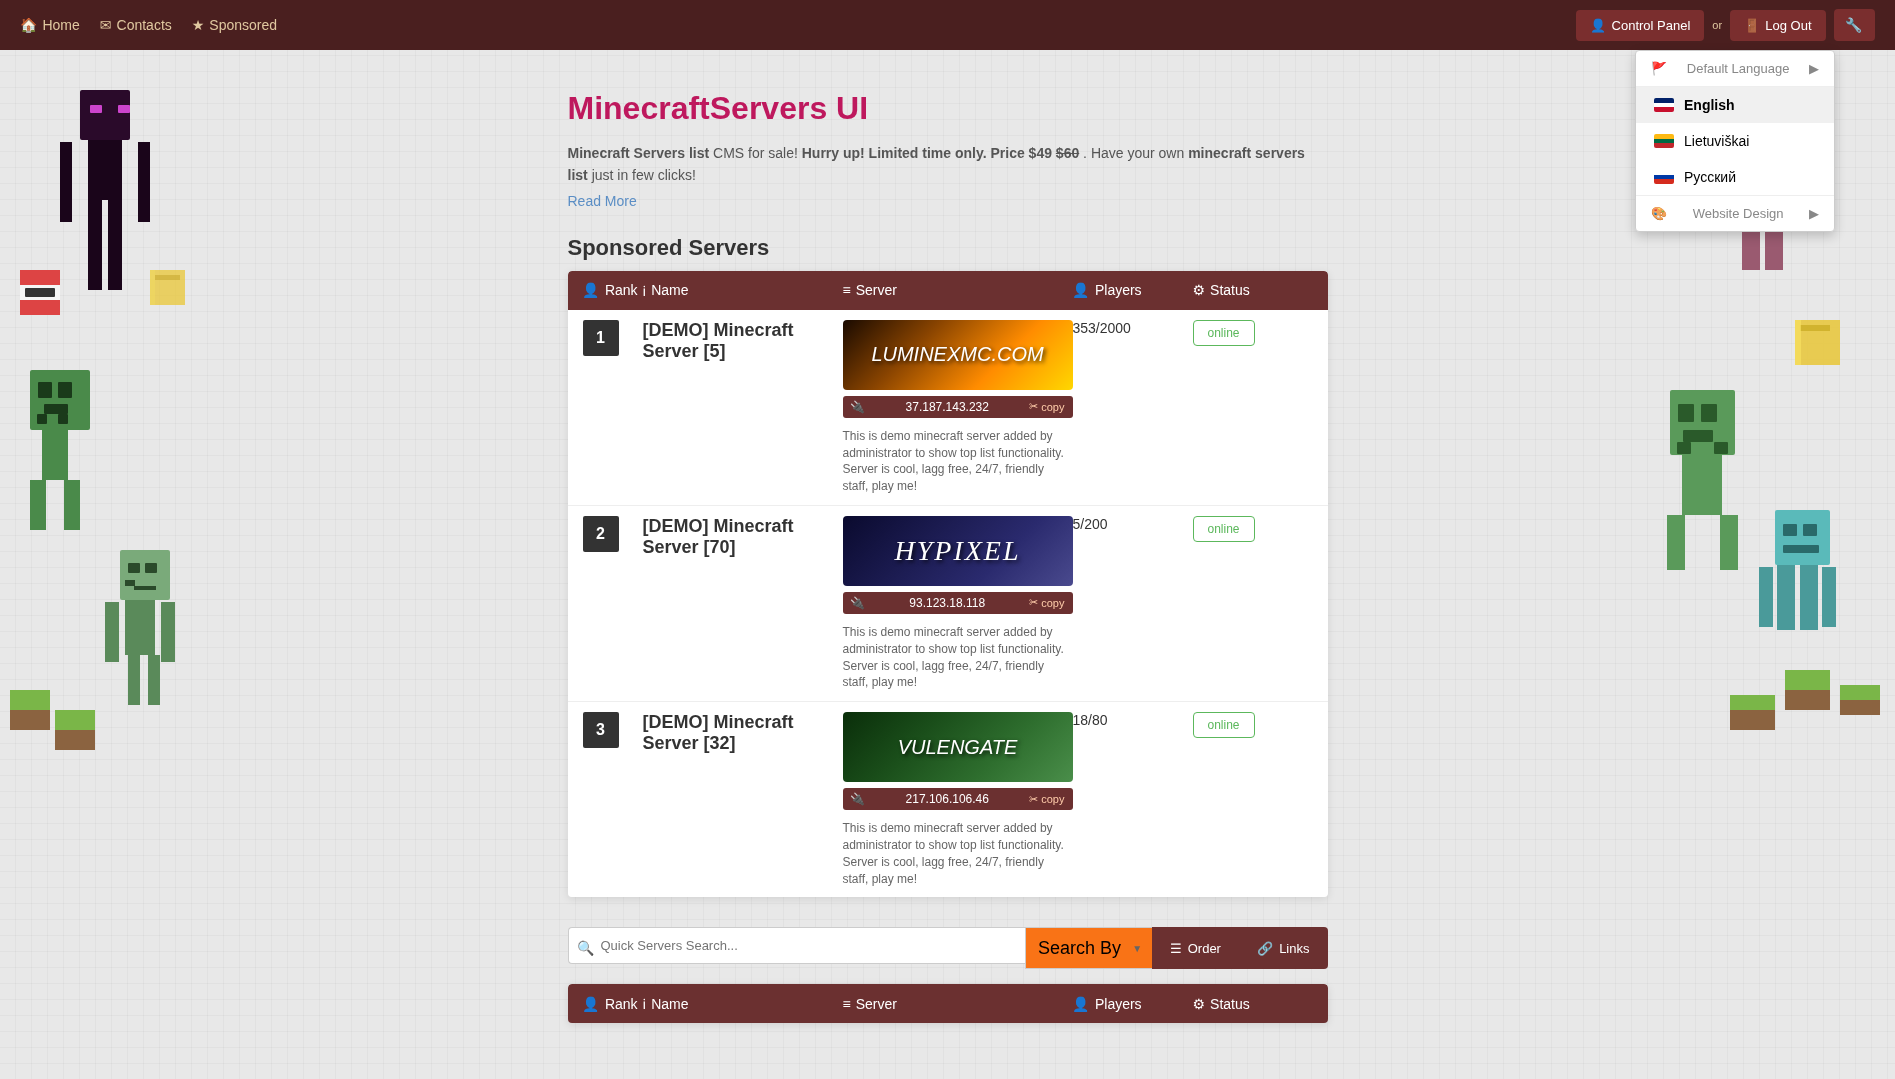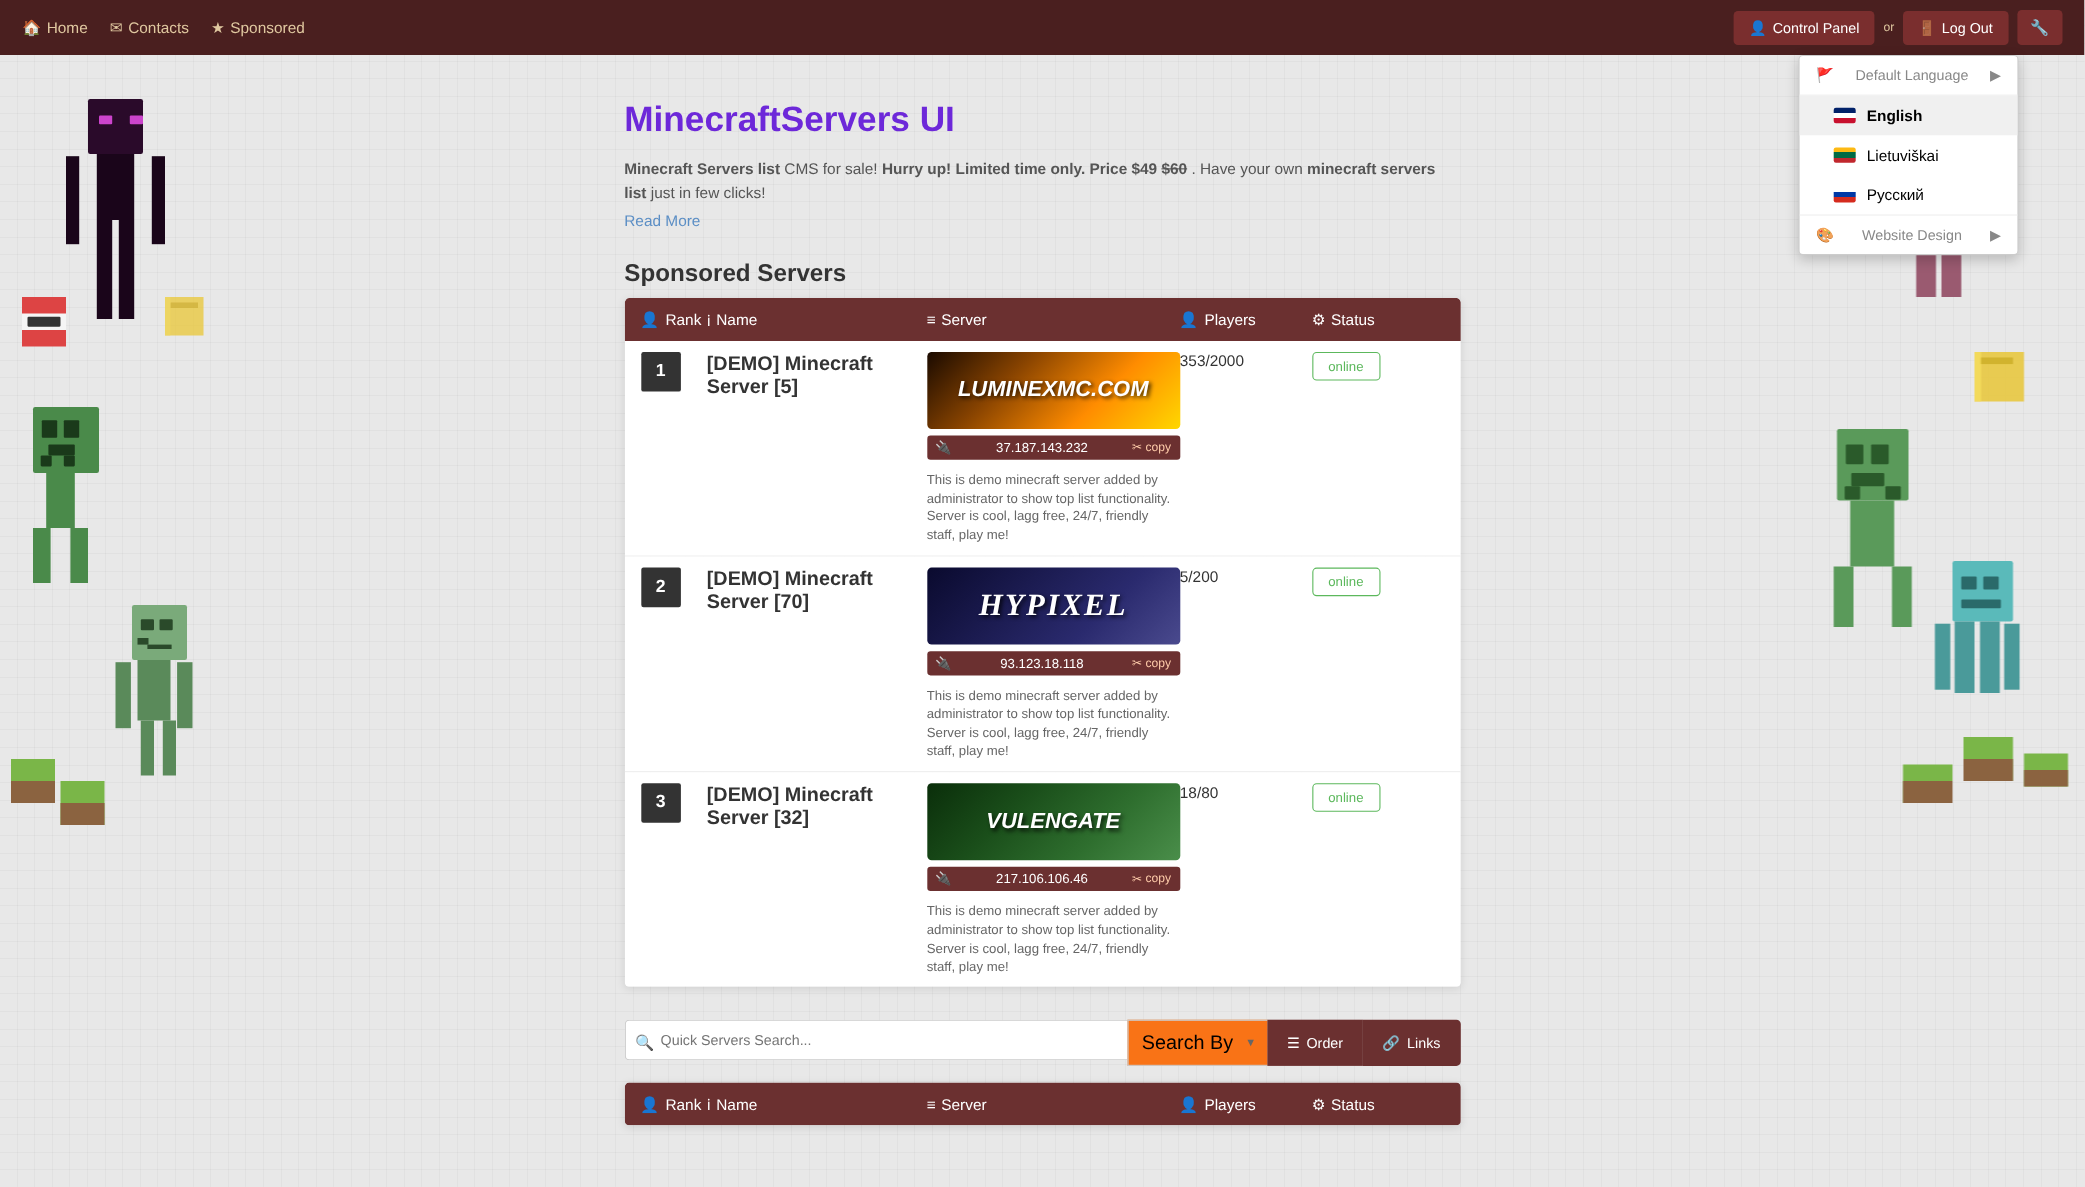--- a/index.html
+++ b/index.html
@@ -98,21 +98,21 @@
       top: 50px;
       right: 60px;
       background: white;
       border: 1px solid #ccc;
       box-shadow: 0 4px 12px rgba(0,0,0,0.2);
       z-index: 200;
       min-width: 200px;
       border-radius: 4px;
     }
     .lang-option {
-      padding: 10px 31px;
+      padding: 10px 18px;
       display: flex;
       align-items: center;
       gap: 10px;
       font-size: 14px;
       cursor: pointer;
     }
     .lang-option.active {
       background-color: #f0f0f0;
       font-weight: bold;
     }
@@ -131,21 +131,21 @@
       max-width: 800px;
       margin: 0 auto;
       padding: 20px 20px;
       position: relative;
       z-index: 10;
     }
 
     
     .site-title {
       font-size: 32px;
-      color: #6d28d9;
+      color: #be185d;
       margin-bottom: 15px;
       margin-top: 20px;
     }
 
     
     .promo-text {
       font-size: 14px;
       color: #555;
       line-height: 1.6;
       margin-bottom: 5px;
@@ -234,21 +234,21 @@
     }
     .banner-2 {
       background: linear-gradient(135deg, #0a0a2e, #1a1a4e, #2a2a6e, #4a4a8e);
     }
     .banner-3 {
       background: linear-gradient(135deg, #0a2e0a, #1a4e1a, #2e6e2e, #4a8e4a);
     }
 
     .banner-text {
       font-size: 20px;
-      font-weight: bold;
+      font-weight: normal;
       color: white;
       text-shadow: 2px 2px 4px rgba(0,0,0,0.8);
       font-style: italic;
     }
 
     .server-ip-row {
       background: #6b3030;
       color: white;
       padding: 4px 8px;
       border-radius: 3px;

